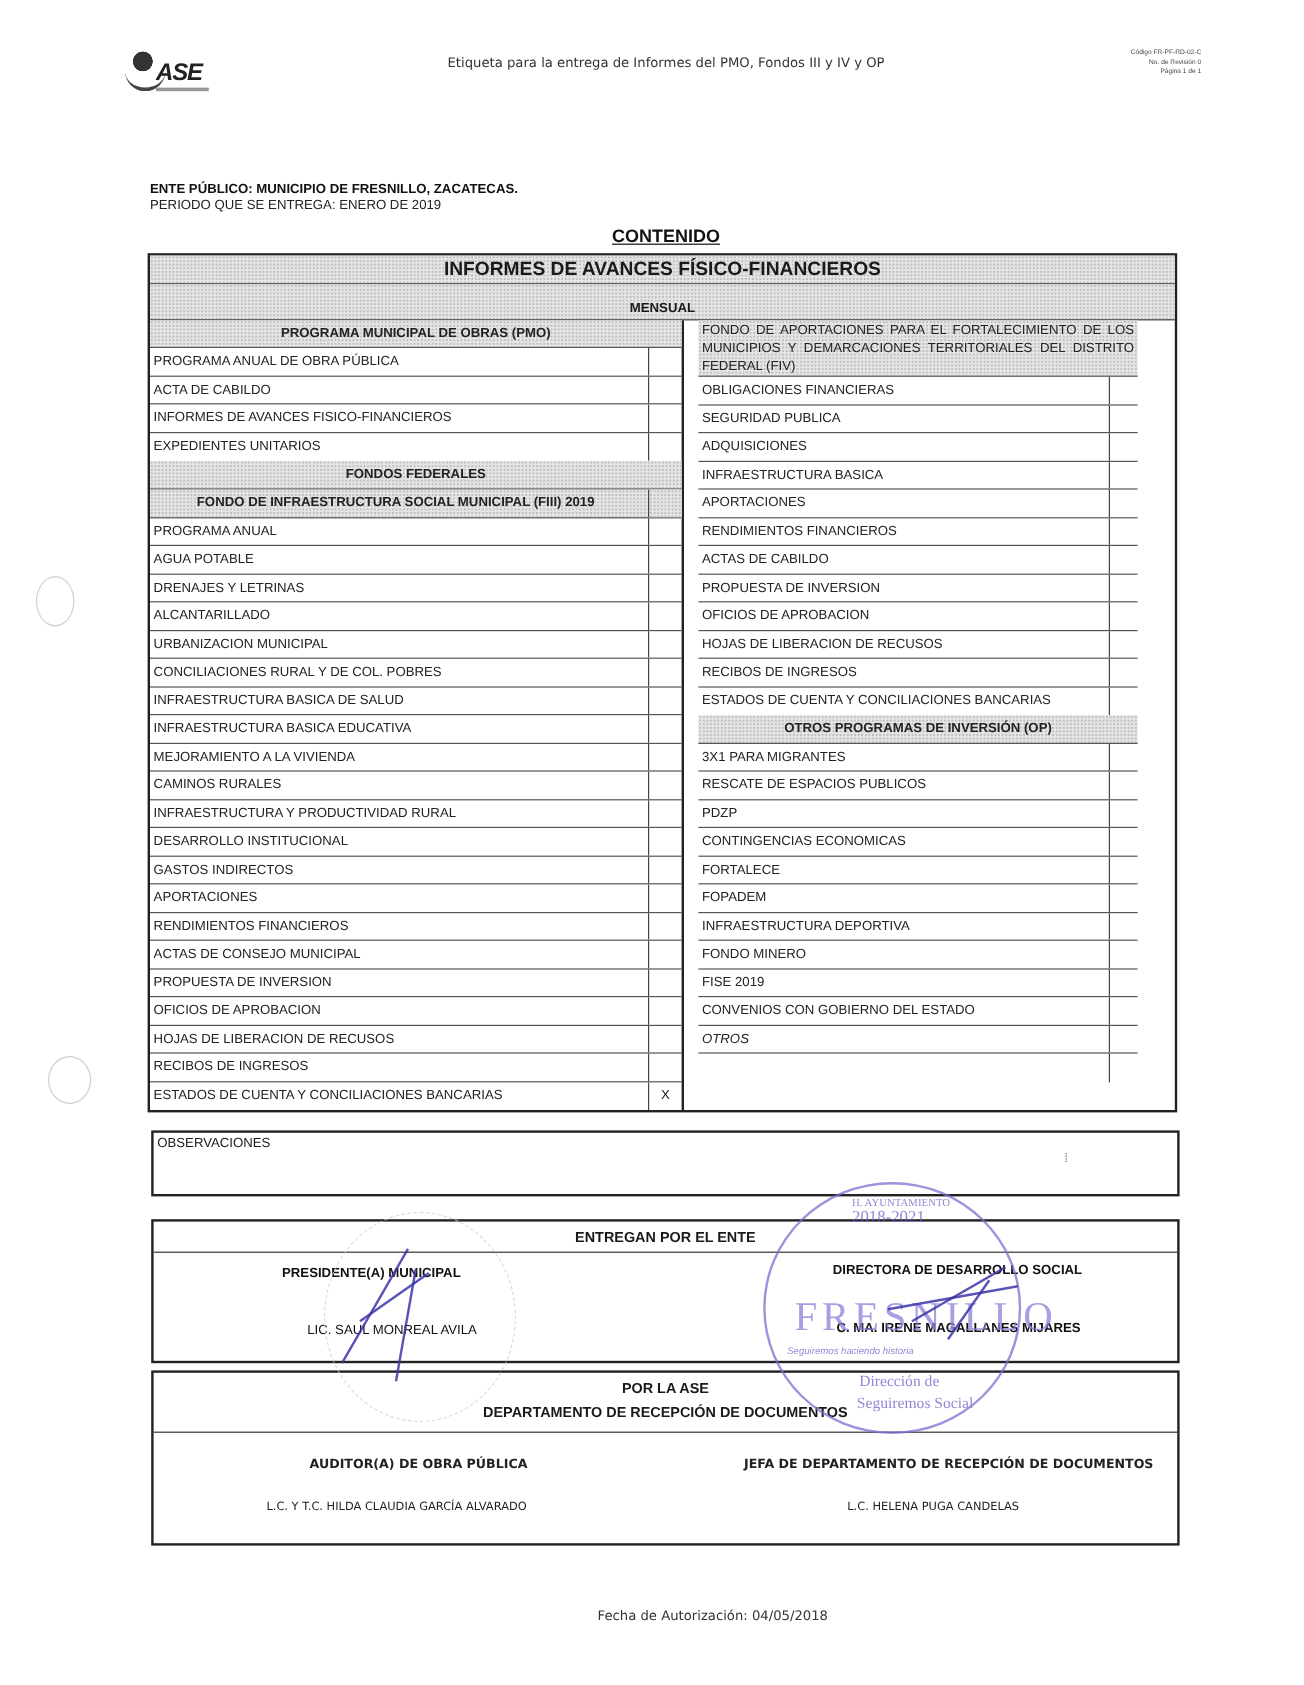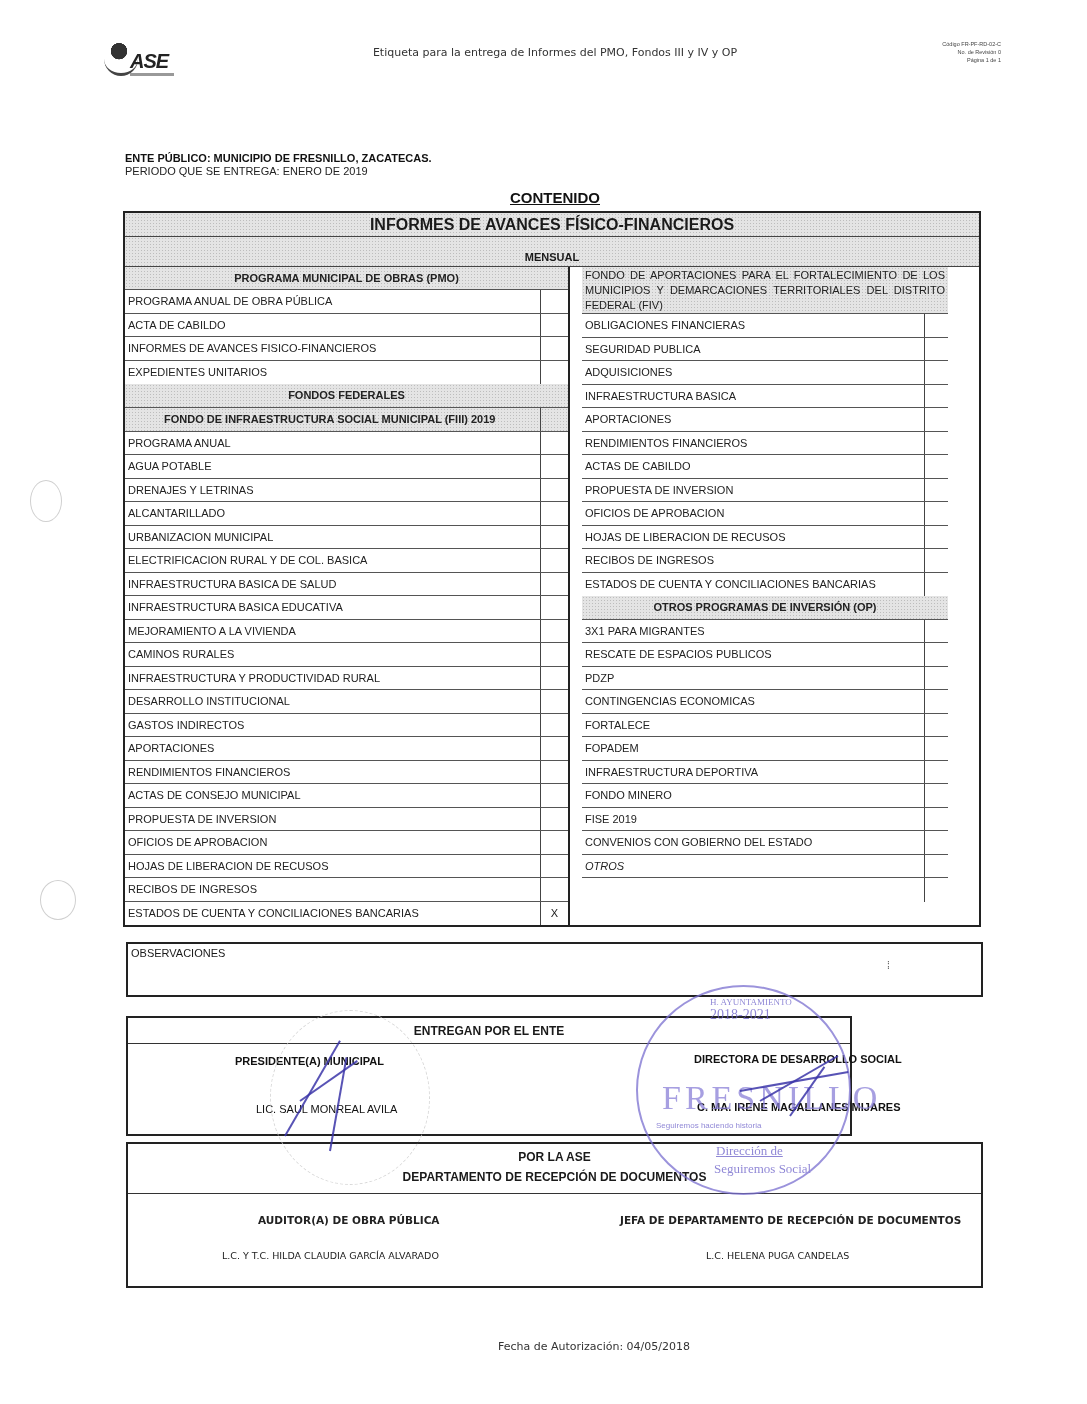--- a/index.html
+++ b/index.html
@@ -39,36 +39,36 @@
   .r.bold .lbl { font-weight: bold; padding-left: 39px; }
   .r.italic .lbl { font-style: italic; }
   .r.tall { height: 24px; }
 
   .fiv-head { height: 47px; border-bottom: 1px solid #555; font-size: 11px; line-height: 15px; padding: 1px 3px 0 3px; text-align: justify; text-align-last: left; color: #222; }
   .left-top-head { height: 23px; }
 
   .obs { position: absolute; left: 126px; top: 942px; width: 857px; height: 55px; border: 2px solid #222; font-size: 11px; padding: 3px; }
   .obs-mark { position: absolute; left: 887px; top: 960px; font-size: 10px; color: #555; }
 
-  .sig1 { position: absolute; left: 126px; top: 1016px; width: 726px; height: 120px; border: 2px solid #222; }
+  .sig1 { position: absolute; left: 126px; top: 1016px; width: 857px; height: 120px; border: 2px solid #222; }
   .sig1 .bar { height: 26px; border-bottom: 1px solid #333; text-align: center; font-weight: bold; font-size: 12px; line-height: 26px; }
   .sig-text { position: absolute; font-size: 11px; font-weight: bold; color: #111; }
 
   .sig2 { position: absolute; left: 126px; top: 1142px; width: 857px; height: 146px; border: 2px solid #222; }
   .sig2 .bar { height: 50px; border-bottom: 1px solid #333; text-align: center; font-weight: bold; font-size: 12px; line-height: 20px; padding-top: 3px; }
   .sig2 .t { position: absolute; font-size: 10.5px; font-weight: bold; color: #222; font-family: "DejaVu Sans", sans-serif; }
   .sig2 .n { position: absolute; font-size: 9.5px; color: #222; font-family: "DejaVu Sans", sans-serif; }
 
   .stamp-left { position: absolute; left: 270px; top: 1010px; width: 160px; height: 175px; border-radius: 50%; border: 1px dashed #cfcfcf; opacity: 0.8; }
   .stamp-right { position: absolute; left: 636px; top: 985px; width: 215px; height: 210px; border-radius: 50%; border: 2px solid #7a6fd0; opacity: 0.75; }
   .stamp-right .s1 { position: absolute; left: 72px; top: 10px; font-size: 9px; color: #6a5fc8; font-family: "Liberation Serif", serif; }
   .stamp-right .s2 { position: absolute; left: 72px; top: 20px; font-size: 14px; color: #6a5fc8; font-family: "Liberation Serif", serif; }
   .stamp-right .s3 { position: absolute; left: 24px; top: 92px; font-size: 34px; color: #8a80d8; font-family: "Liberation Serif", serif; letter-spacing: 4px; }
-  .stamp-right .s4 { position: absolute; left: 18px; top: 134px; font-size: 8px; color: #6a5fc8; }
-  .stamp-right .s5 { position: absolute; left: 78px; top: 156px; font-size: 13px; color: #6a5fc8; font-family: "Liberation Serif", serif; text-decoration: underline; }
+  .stamp-right .s4 { position: absolute; left: 18px; top: 134px; font-size: 8px; color: #6a5fc8; font-style: italic; }
+  .stamp-right .s5 { position: absolute; left: 78px; top: 156px; font-size: 13px; color: #6a5fc8; font-family: "Liberation Serif", serif; }
   .stamp-right .s6 { position: absolute; left: 76px; top: 174px; font-size: 13px; color: #6a5fc8; font-family: "Liberation Serif", serif; }
   .scribble { position: absolute; border-top: 2px solid #3b35a8; transform-origin: left center; opacity: 0.85; }
 
   .footer { position: absolute; left: 400px; top: 1340px; width: 290px; text-align: right; font-size: 11px; color: #333; font-family: "DejaVu Sans", sans-serif; }
   .scan-mark { position: absolute; border-radius: 50%; border: 1px solid #d0d0d0; }
 </style>
 </head>
 <body>
 
 <div class="logo">
@@ -137,21 +137,21 @@
           </div>
           <div class="r">
             <span class="lbl">ALCANTARILLADO</span>
             <span class="chk"></span>
           </div>
           <div class="r">
             <span class="lbl">URBANIZACION MUNICIPAL</span>
             <span class="chk"></span>
           </div>
           <div class="r">
-            <span class="lbl">ELECTRIFICACION RURAL Y DE COL. BASICA</span>
+            <span class="lbl">CONCILIACIONES RURAL Y DE COL. POBRES</span>
             <span class="chk"></span>
           </div>
           <div class="r">
             <span class="lbl">INFRAESTRUCTURA BASICA DE SALUD</span>
             <span class="chk"></span>
           </div>
           <div class="r">
             <span class="lbl">INFRAESTRUCTURA BASICA EDUCATIVA</span>
             <span class="chk"></span>
           </div>

